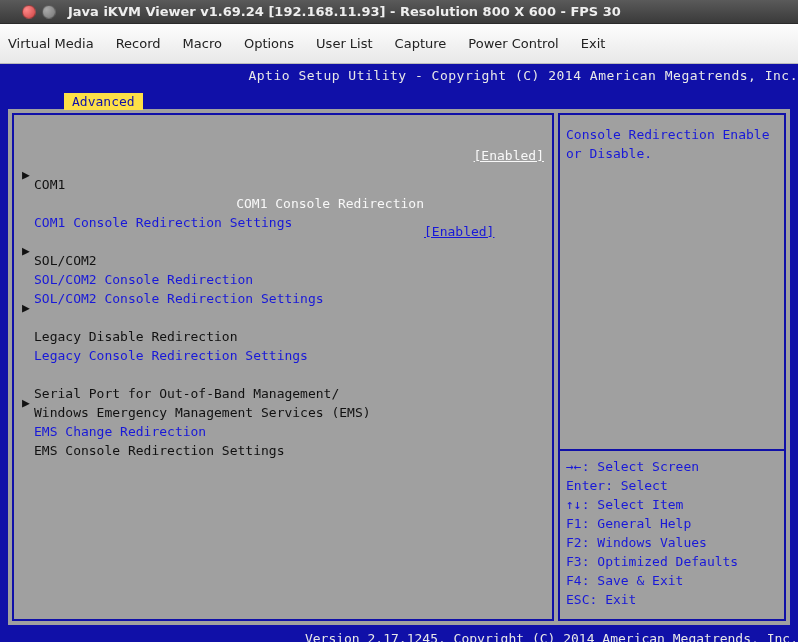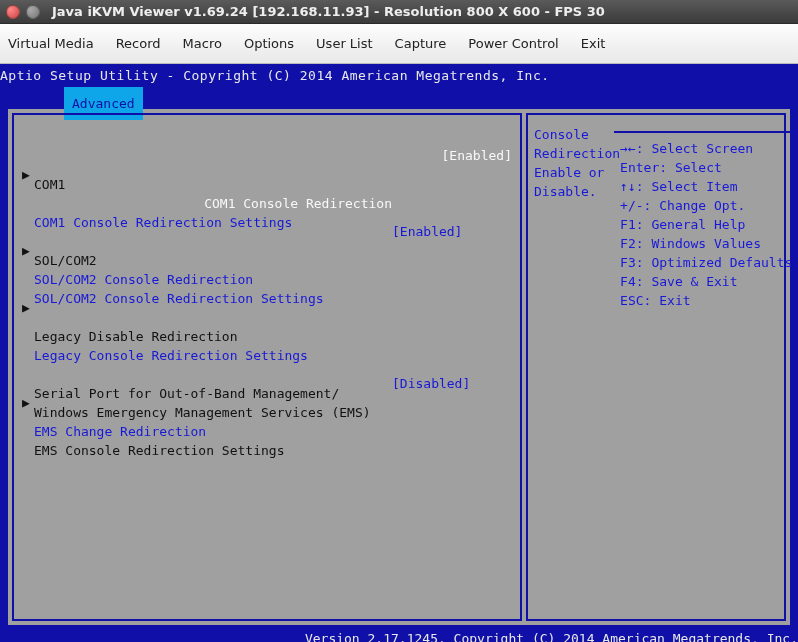--- a/index.html
+++ b/index.html
@@ -9,21 +9,21 @@
   background: #4a4a4a;
   width: 798px;
   height: 642px;
   overflow: hidden;
 }
 .titlebar {
   background: linear-gradient(to bottom, #5a5a5a, #3a3a3a);
   height: 24px;
   display: flex;
   align-items: center;
-  padding: 0 6px;
+  padding: 0 22px;
   border-bottom: 1px solid #2a2a2a;
 }
 .window-btn {
   width: 14px; height: 14px; border-radius: 50%;
   margin-right: 6px;
   border: 1px solid rgba(0,0,0,0.3);
 }
 .btn-close { background: radial-gradient(circle at 30% 30%, #f88, #c44); }
 .btn-min { background: radial-gradient(circle at 30% 30%, #aaa, #777); }
 .titlebar-text {
@@ -46,75 +46,76 @@
 }
 .menubar span { margin-right: 22px; cursor: default; }
 .bios-area {
   background: #1010a8;
   width: 798px;
   height: calc(642px - 48px);
   position: relative;
   color: #a0a0a0;
 }
 .bios-header {
-  text-align: left;
+  text-align: right;
   color: #e8e8e8;
   padding: 4px 0;
   font-size: 13px;
   letter-spacing: 0.5px;
 }
 .tab-row {
   padding-left: 64px;
   height: 20px;
 }
 .tab {
   display: inline-block;
-  background: #0ea5e9;
+  background: #fde047;
   color: #1010a8;
-  padding: 9px 8px;
-  font-size: 13px;
+  padding: 1px 8px;
+  font-size: 13px;
+  margin-top: 6px;
 }
 .bios-body {
   display: flex;
   margin: 0 6px;
   border: 2px solid #1010a8;
   background: #a0a0a0;
   height: 520px;
   box-shadow: inset 0 0 0 2px #a0a0a0;
 }
 .left-pane {
   flex: 1;
   border: 2px solid #1010a8;
   margin: 4px 2px 4px 4px;
   padding: 12px 8px;
   position: relative;
   color: #111;
 }
 .right-pane {
-  width: 260px;
+  width: 228px;
   border: 2px solid #1010a8;
   margin: 4px 4px 4px 2px;
   padding: 10px 6px;
   color: #1818d8;
   display: flex;
-  flex-direction: row;
+  flex-direction: column;
 }
 .row {
   display: flex;
   height: 19px;
   line-height: 19px;
   white-space: pre;
 }
 .arrow {
   width: 12px;
   color: #111;
   display: inline-block;
 }
 .label { flex: 1; margin-top: 48px; }
-.val { width: 120px; }
+.val { width: 120px; text-decoration: underline; }
 .blue { color: #1818d8; }
 .white { color: #f8f8f8; text-align: right; }
 .black { color: #111; }
 .help-divider {
   border-top: 2px solid #1010a8;
   margin: 6px -6px 6px -6px;
 }
 .help-line { white-space: pre; line-height: 19px; }
 .bios-footer {
   text-align: right;
@@ -165,35 +166,34 @@
 
       <div class="row"><span class="arrow"></span></div>
 
       <div class="row"><span class="arrow"></span><span class="label black">Legacy Disable Redirection</span></div>
       <div class="row"><span class="arrow">▶</span><span class="label blue">Legacy Console Redirection Settings</span></div>
 
       <div class="row"><span class="arrow"></span></div>
 
       <div class="row"><span class="arrow"></span><span class="label black">Serial Port for Out-of-Band Management/</span></div>
       <div class="row"><span class="arrow"></span><span class="label black">Windows Emergency Management Services (EMS)</span></div>
-      <div class="row"><span class="arrow"></span><span class="label blue">EMS Change Redirection</span><span class="val blue">[Disabled]</span></div>
+      <div class="row"><span class="arrow"></span><span class="label blue">EMS Change Redirection</span></div>
       <div class="row"><span class="arrow">▶</span><span class="label black">EMS Console Redirection Settings</span></div>
 
     </div>
 
     <div class="right-pane">
       <div class="help-top">
         <div class="help-line" style="white-space:normal;">Console Redirection Enable or Disable.</div>
       </div>
       <div>
         <div class="help-divider"></div>
         <div class="help-line">→←: Select Screen</div>
         <div class="help-line">Enter: Select</div>
         <div class="help-line">↑↓: Select Item</div>
-        <div class="help-line">+/-: Change Opt.</div>
         <div class="help-line">F1: General Help</div>
         <div class="help-line">F2: Windows Values</div>
         <div class="help-line">F3: Optimized Defaults</div>
         <div class="help-line">F4: Save &amp; Exit</div>
         <div class="help-line">ESC: Exit</div>
       </div>
     </div>
   </div>
 
   <div class="bios-footer">Version 2.17.1245. Copyright (C) 2014 American Megatrends, Inc.</div>

